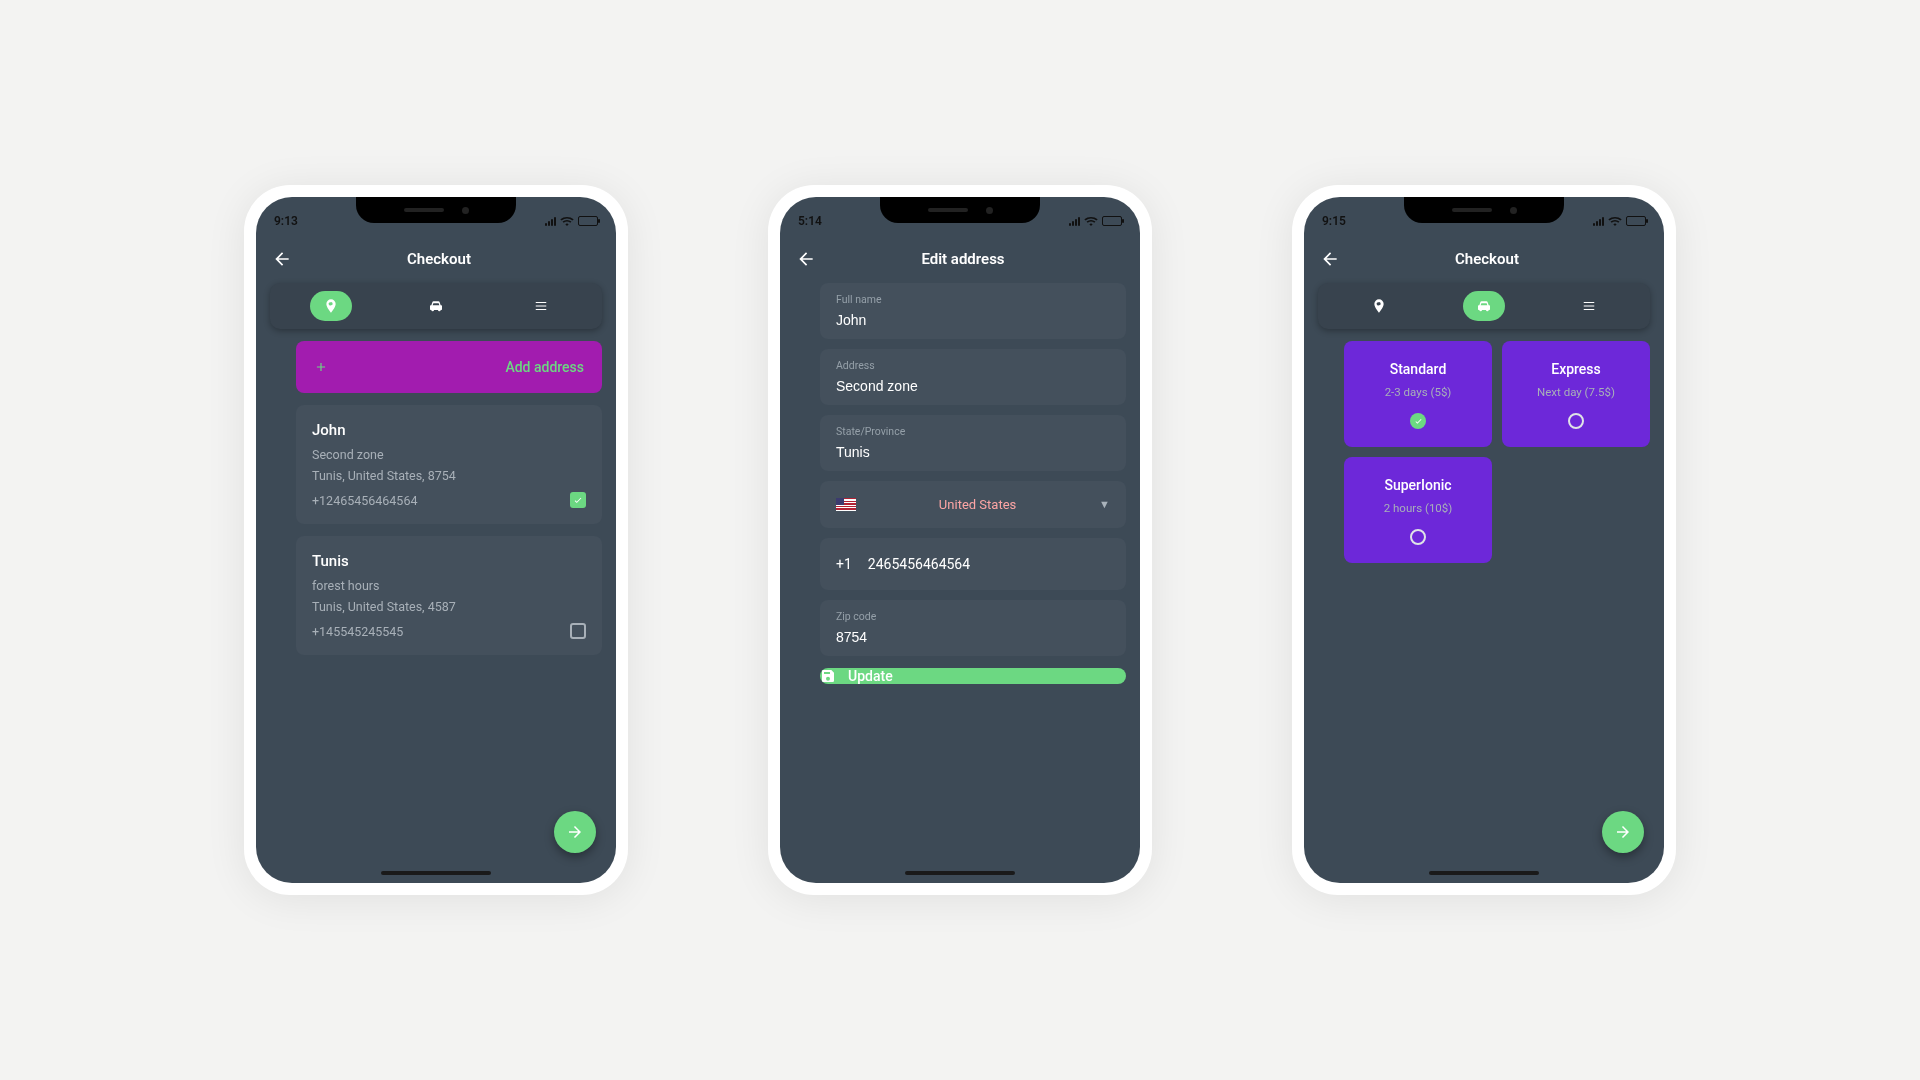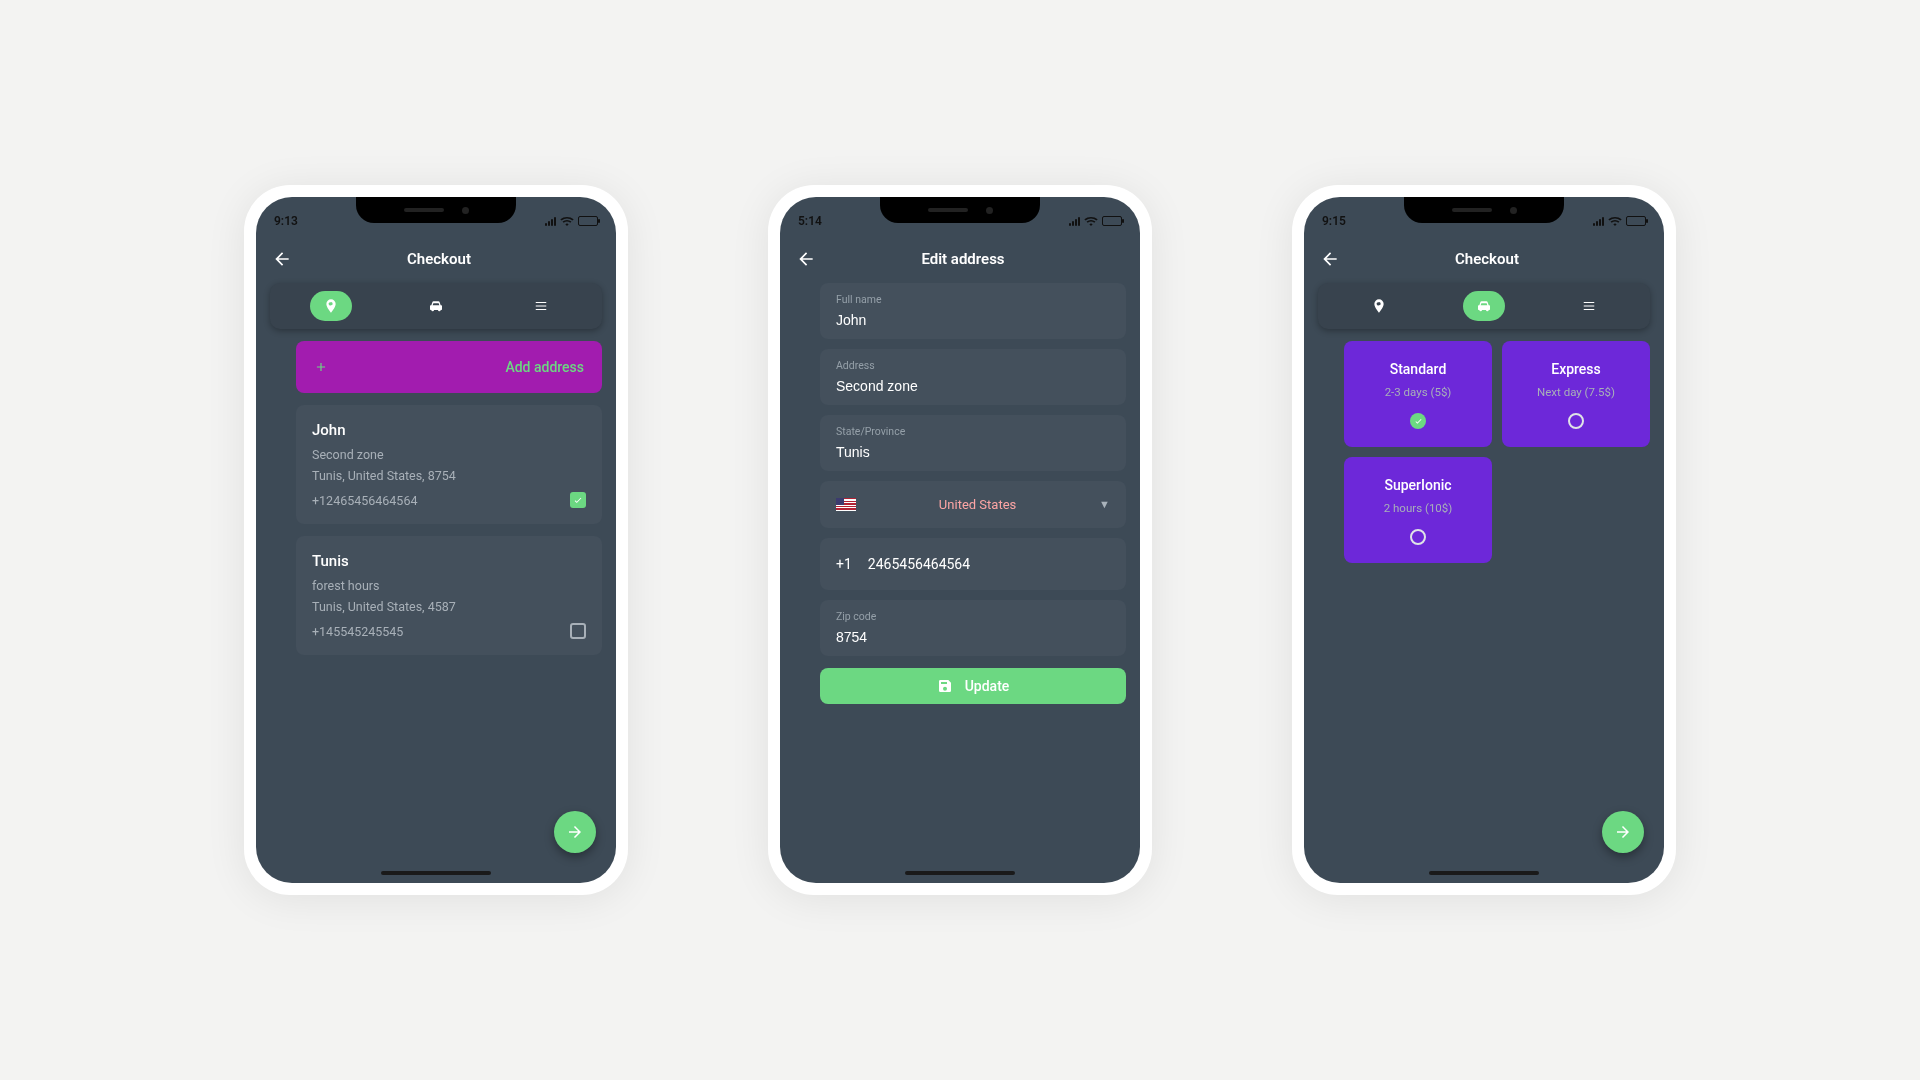--- a/index.html
+++ b/index.html
@@ -207,24 +207,24 @@
     padding: 18px 16px;
     margin-bottom: 10px;
     display: flex;
     gap: 16px;
     color: #fff;
     font-size: 14px;
   }
   .update-btn {
     background: #6cd882;
     border-radius: 8px;
-    padding: 10px;
-    display: flex;
-    align-items: center;
-    justify-content: center;
+    padding: 0;
+    display: flex;
+    align-items: center;
+    justify-content: flex-start;
     gap: 12px;
     color: #fff;
     font-size: 14px;
     font-weight: 500;
     margin-top: 12px;
     cursor: pointer;
   }
 
   
   .ship-grid { display: grid; grid-template-columns: 1fr 1fr; gap: 10px; }

